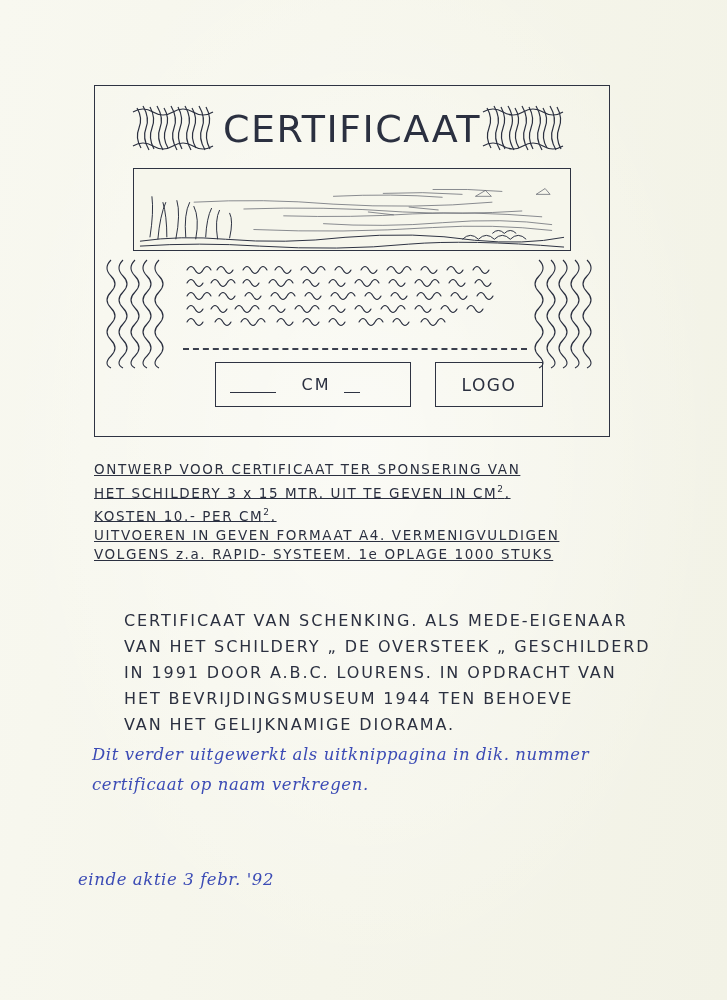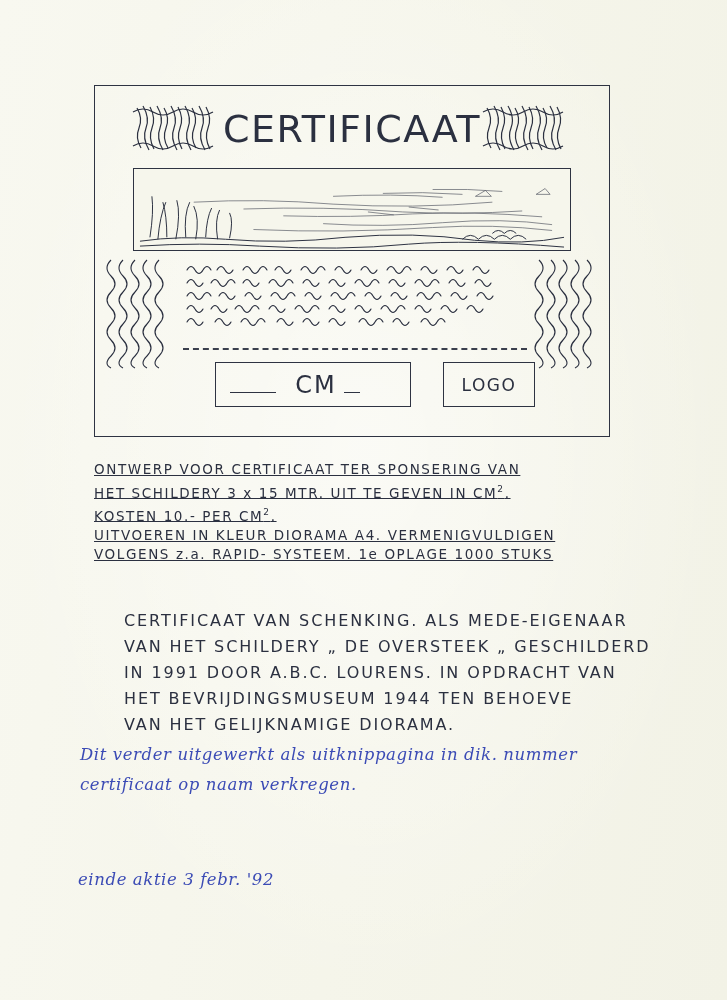--- a/index.html
+++ b/index.html
@@ -130,28 +130,28 @@
   }
   #cm-field .cm-underline2 {
     position: absolute;
     right: 50px;
     bottom: 13px;
     width: 16px;
     height: 0;
     border-top: 1.6px solid #2e3342;
   }
   .cm-text {
-    font-size: 24px;
+    font-size: 16px;
     letter-spacing: 2px;
     color: #2b3040;
     margin-left: 6px;
   }
   #logo-field {
-    margin-left: 32px;
-    width: 92px;
+    margin-left: 24px;
+    width: 108px;
     border: 1.3px solid #2e3342;
     box-sizing: border-box;
     display: flex;
     align-items: center;
     justify-content: center;
   }
   .logo-text {
     font-size: 17px;
     letter-spacing: 1.5px;
     color: #2b3040;
@@ -198,21 +198,21 @@
   }
   #cert-block .hl {
     font-size: 16px;
     letter-spacing: 1.9px;
     line-height: 26px;
     white-space: nowrap;
   }
 
   
   #blue-block {
-    left: 80px;
+    left: 92px;
     top: 740px;
     width: 600px;
     color: #3b4bb5;
   }
   #blue-block .bl {
     font-family: "DejaVu Serif", serif;
     font-style: italic;
     font-size: 16.5px;
     letter-spacing: 0.6px;
     line-height: 30px;
@@ -360,21 +360,21 @@
         <path d="M46 4 q8 8 0 16 q-8 8 0 16 q8 8 0 16 q-8 8 0 16 q8 8 0 16 q-8 8 0 16 q8 8 0 12"></path>
         <path d="M58 4 q8 8 0 16 q-8 8 0 16 q8 8 0 16 q-8 8 0 16 q8 8 0 16 q-8 8 0 16 q8 8 0 12"></path>
       </g>
     </svg>
   </div>
 
   <div id="note-block" class="hand-block">
     <div class="hl">ONTWERP  VOOR   CERTIFICAAT  TER  SPONSERING  VAN</div>
     <div class="hl"><span>HET  SCHILDERY 3 x 15 MTR.  UIT TE  GEVEN  IN  CM</span><sup>2</sup>.</div>
     <div class="hl"><span>KOSTEN 10.-  PER CM</span><sup>2</sup>.</div>
-    <div class="hl">UITVOEREN  IN  KLEUR   DIORAMA   A4.  VERMENIGVULDIGEN</div>
+    <div class="hl">UITVOEREN  IN  GEVEN   FORMAAT   A4.  VERMENIGVULDIGEN</div>
     <div class="hl">VOLGENS  z.a. RAPID- SYSTEEM. 1e OPLAGE   1000  STUKS</div>
   </div>
 
   <div id="cert-block" class="hand-block">
     <div class="hl">CERTIFICAAT  VAN  SCHENKING.  ALS  MEDE-EIGENAAR</div>
     <div class="hl">VAN  HET  SCHILDERY „ DE  OVERSTEEK „  GESCHILDERD</div>
     <div class="hl">IN  1991  DOOR   A.B.C. LOURENS.  IN  OPDRACHT  VAN</div>
     <div class="hl">HET  BEVRIJDINGSMUSEUM  1944   TEN  BEHOEVE</div>
     <div class="hl">VAN  HET  GELIJKNAMIGE   DIORAMA.</div>
   </div>

